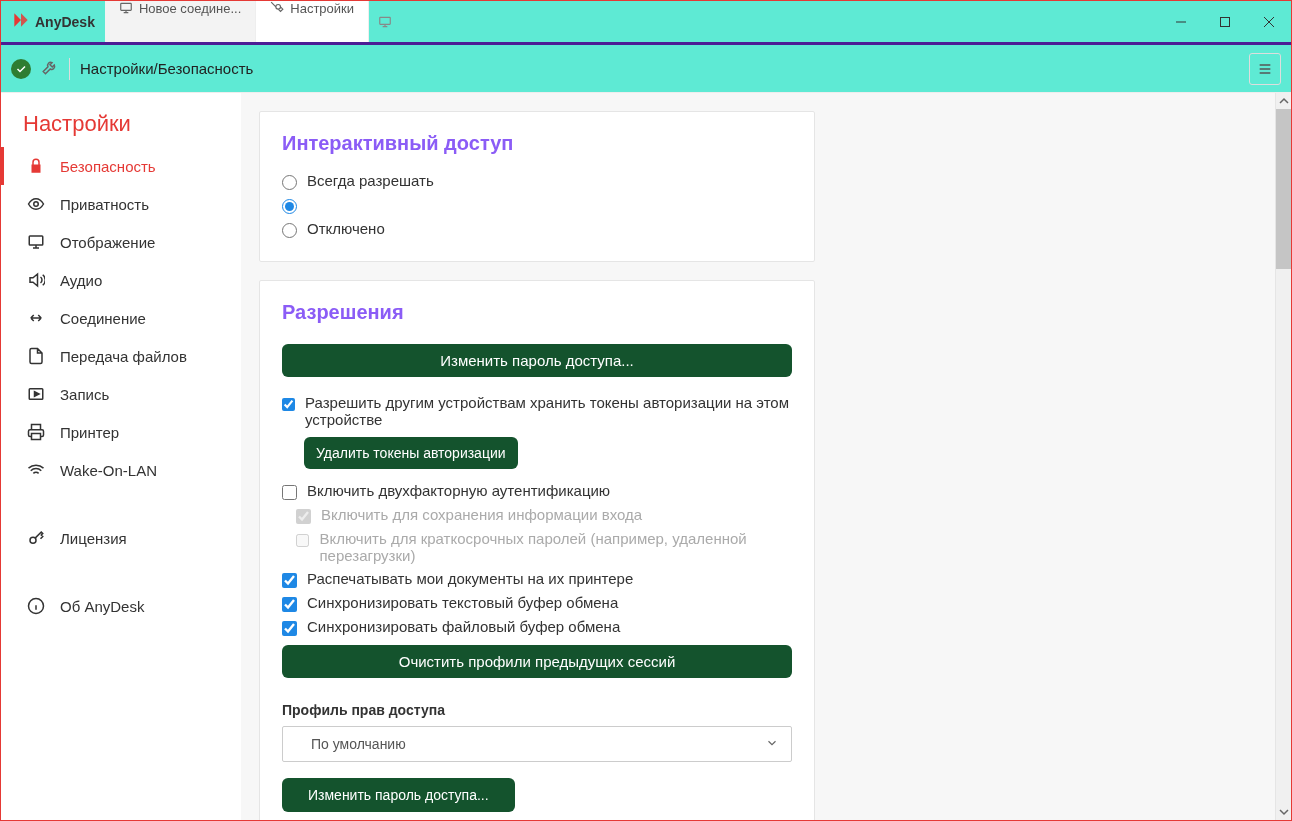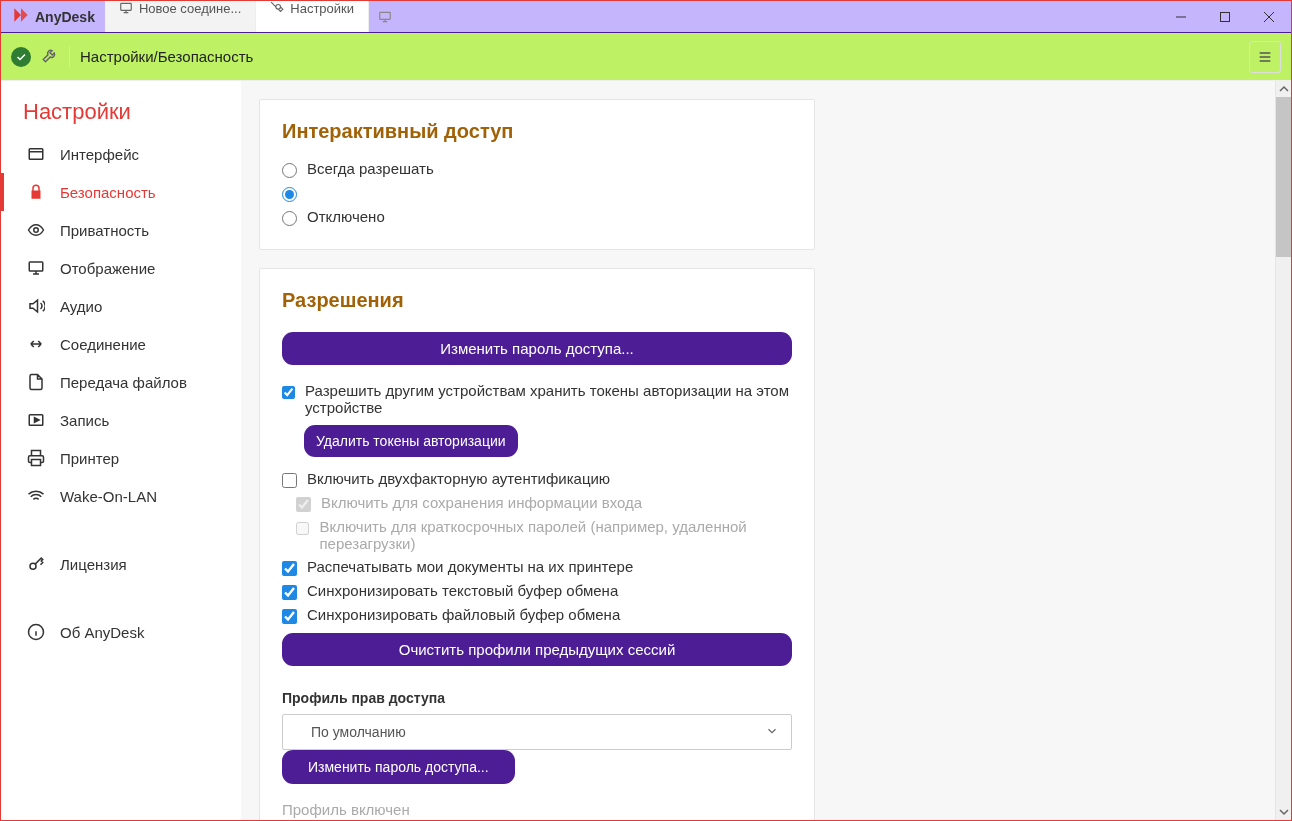--- a/index.html
+++ b/index.html
@@ -1,33 +1,33 @@
 <!DOCTYPE html>
 <html><head>
 <meta charset="utf-8">
 <style>
   * { box-sizing: border-box; margin: 0; padding: 0; }
   html, body { width: 1292px; height: 821px; font-family: "Segoe UI", Arial, sans-serif; font-size: 14px; color: #333; background: #fff; overflow: hidden; }
   .window { width: 100%; height: 100%; display: flex; flex-direction: column; border: 1px solid #e53935; }
 
   
-  .titlebar { height: 32px; display: flex; align-items: center; background: #c4b5fd; border-bottom: 1px solid #4c1d95; }
+  .titlebar { height: 44px; display: flex; align-items: center; background: #5eead4; border-bottom: 3px solid #4c1d95; }
   .logo { display: flex; align-items: center; gap: 4px; padding: 0 10px; font-weight: 600; }
   .logo svg { width: 20px; height: 20px; }
   .tabs { display: flex; height: 100%; }
   .tab { display: flex; gap: 6px; padding: 0 14px; max-width: 160px; color: #555; font-size: 13px; border-right: 1px solid #eee; cursor: pointer; }
   .tab.inactive { background: #f3f3f3; }
   .tab.active { background: #fff; }
   .tab span.lbl { white-space: nowrap; overflow: hidden; text-overflow: ellipsis; }
   .newtab { width: 32px; display:flex; align-items:center; justify-content:center; color:#777; cursor:pointer; }
   .wincontrols { margin-left: auto; display: flex; }
   .winbtn { width: 44px; height: 32px; display: flex; align-items: center; justify-content: center; color: #555; cursor: pointer; }
 
   
-  .subbar { height: 48px; display:flex; align-items:center; gap:10px; padding:0 10px; background:#bef264; border-bottom:1px solid #eee; }
+  .subbar { height: 48px; display:flex; align-items:center; gap:10px; padding:0 10px; background:#5eead4; border-bottom:1px solid #eee; }
   .status-icn { width:20px; height:20px; border-radius:50%; background:#2e7d32; display:flex; align-items:center; justify-content:center; color:#fff; }
   .addr-wrench { color:#666; }
   .vsep { width:1px; height:22px; background:#ddd; }
   .addr-text { font-size:15px; color:#222; }
   .hamburger { margin-left:auto; width:32px; height:32px; border:1px solid #ddd; border-radius:3px; display:flex; align-items:center; justify-content:center; cursor:pointer; }
 
   
   .body { flex:1; display:flex; overflow:hidden; background:#fff; }
   .sidebar { width:240px; padding:18px 0 18px 0; background:#fff; }
   .side-title { color:#e53935; font-size:22px; padding:0 22px 10px 22px; }
@@ -37,31 +37,31 @@
   .side-gap { height:30px; }
 
   .content-wrap { flex:1; display:flex; background:#f7f7f7; }
   .content { flex:1; overflow-y:auto; padding:18px 460px 18px 18px; }
   .scrollbar-fake { width:16px; background:#f0f0f0; display:flex; flex-direction:column; align-items:center; justify-content:space-between; border-left:1px solid #e5e5e5; }
   .scrollbar-fake .arrow { height:16px; display:flex; align-items:center; justify-content:center; color:#666; cursor:pointer; width:100%; }
   .scrollbar-fake .track { flex:1; width:100%; position:relative; }
   .scrollbar-fake .thumb { position:absolute; top:0; width:100%; height:160px; background:#c5c5c5; cursor:pointer; }
 
   .card { background:#fff; border:1px solid #e5e5e5; border-radius:2px; padding:20px 22px; margin-bottom:18px; }
-  .card h2 { font-size:20px; font-weight:600; color:#a16207; margin-bottom:14px; }
+  .card h2 { font-size:20px; font-weight:600; color:#8b5cf6; margin-bottom:14px; }
   .radio-row, .check-row { display:flex; align-items:flex-start; gap:10px; padding:3px 0; font-size:15px; color:#333; }
   .radio-row input, .check-row input { margin-top:3px; }
   .sub-check { margin-left:14px; }
   .disabled { color:#aaa; }
-  .btn-red { background:#4c1d95; color:#fff; border:none; border-radius:11px; padding:10px 18px; font-size:14px; cursor:pointer; }
+  .btn-red { background:#14532d; color:#fff; border:none; border-radius:6px; padding:10px 18px; font-size:14px; cursor:pointer; }
   .btn-red.wide { width:100%; padding:8px 0; margin:6px 0 14px 0; font-size:15px; }
   .btn-red.small { padding:8px 12px; font-size:14px; }
   .btn-red.med { padding:9px 26px; }
   .bold-lbl { font-weight:600; margin:10px 0 8px 0; }
-  .select { border:1px solid #ccc; border-radius:2px; height:36px; display:flex; align-items:center; padding:8px 12px; justify-content:space-between; color:#555; cursor:pointer; }
+  .select { border:1px solid #ccc; border-radius:2px; height:36px; display:flex; align-items:center; padding:8px 12px; justify-content:space-between; color:#555; cursor:pointer; margin-bottom:16px; }
   .select .val { padding-left:16px; }
   input[type=checkbox], input[type=radio] { width:15px; height:15px; accent-color:#1e88e5; cursor:pointer; }
   .indent-btn { margin-left:22px; margin-top:6px; margin-bottom:10px; }
 </style>
 </head>
 <body>
 
 <div class="window">
 
   <div class="titlebar">
@@ -135,29 +135,20 @@
       <svg width="16" height="16" viewBox="0 0 24 24" stroke="#555" stroke-width="2">
           <path d="M4 6h16M4 12h16M4 18h16"></path>
         </svg>
     </div>
   </div>
 
   <div class="body">
     <div class="sidebar">
       <div class="side-title">Настройки</div>
 
-      <div class="side-item">
-        <span class="icn">
-            <svg width="18" height="18" viewBox="0 0 24 24" fill="none" stroke="#333" stroke-width="2">
-              <rect x="3" y="5" width="18" height="14" rx="1"></rect>
-              <path d="M3 9h18"></path>
-            </svg>
-          </span>
-        <span>Интерфейс</span>
-      </div>
       <div class="side-item active">
         <span class="icn">
             <svg width="18" height="18" viewBox="0 0 24 24" fill="#e53935">
               <path d="M7 10V7a5 5 0 0 1 10 0v3h1v11H6V10h1zm2 0h6V7a3 3 0 0 0-6 0v3z"></path>
             </svg>
           </span>
         <span>Безопасность</span>
       </div>
       <div class="side-item">
         <span class="icn">

